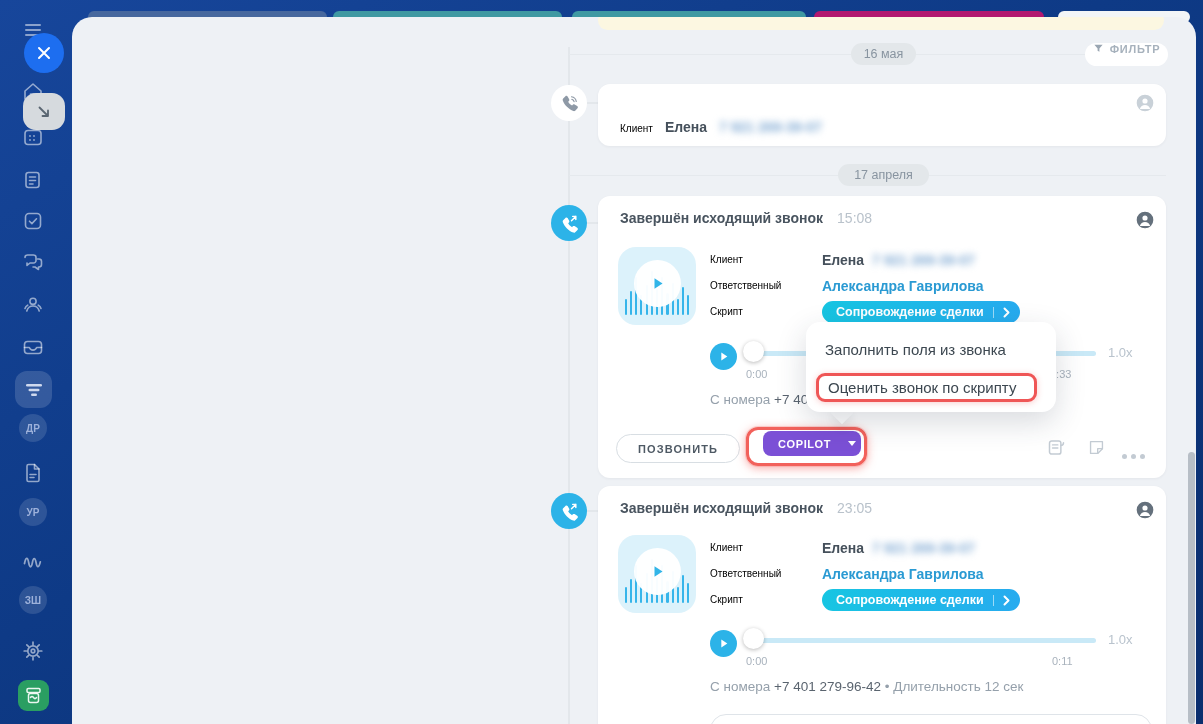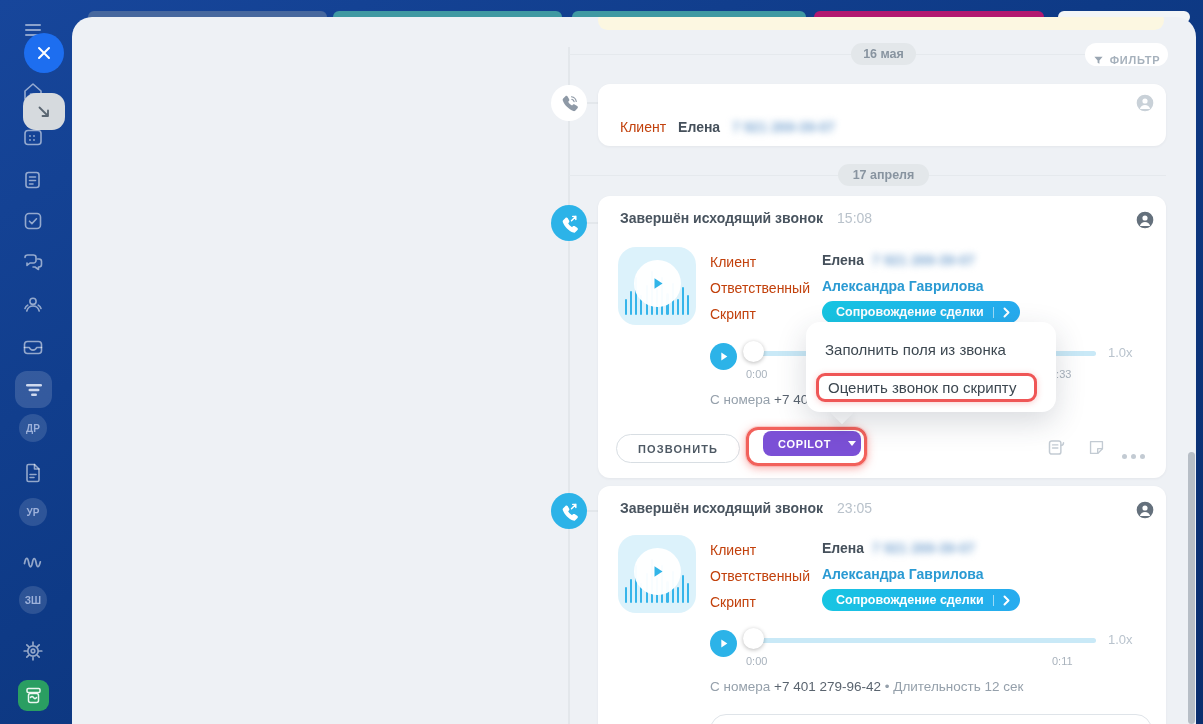--- a/index.html
+++ b/index.html
@@ -16,32 +16,32 @@
   .sb-ic{position:absolute;left:21px;width:24px;height:24px;color:rgba(255,255,255,.55)}
   .badge{position:absolute;left:19px;width:28px;height:28px;border-radius:50%;
     background:rgba(255,255,255,.13);color:#9db1da;font-size:10px;font-weight:700;
     display:flex;align-items:center;justify-content:center}
   .burger b{display:block;width:16px;height:2px;background:rgba(255,255,255,.5);border-radius:1px;margin:3px 0}
   
   #modal{position:absolute;left:72px;top:17px;width:1124px;height:707px;
     background:#eef1f5;border-radius:20px 20px 0 0;overflow:hidden}
   .sep-line{position:absolute;height:1px;background:#e5e9ed}
   .v-line{position:absolute;width:1.5px;background:#e3e7eb}
-  .date-pill{position:absolute;background:#e3e7ea;color:#8894a0;font-size:12.5px;font-weight:700;
+  .date-pill{position:absolute;background:#e3e7ea;color:#8894a0;font-size:12.5px;font-weight:400;
     border-radius:11px;display:flex;align-items:center;justify-content:center}
-  .filter-btn{position:absolute;background:#fff;border-radius:12px;display:flex;align-items:flex-end;
+  .filter-btn{position:absolute;background:#fff;border-radius:12px;display:flex;align-items:flex-start;
     justify-content:center;gap:6px;color:#a6b1bc;font-size:11px;font-weight:700;letter-spacing:.8px}
   .card{position:absolute;background:#fff;border-radius:12px;box-shadow:0 1px 3px rgba(30,40,60,.05)}
   .tl-icon{position:absolute;width:36px;height:36px;border-radius:50%;
     display:flex;align-items:center;justify-content:center}
   .tl-stub{position:absolute;width:12px;height:1.5px;background:#e3e7eb}
   .card-title{position:absolute;display:flex;align-items:baseline;gap:14px}
   .title-txt{color:#49545f;font-weight:700;font-size:14px}
   .title-time{color:#b9c2cb;font-size:14px}
-  .lbl{color:#c2410c;font-size:14px}
+  .lbl{color:#000000;font-size:10px}
   .name{color:#45505b;font-weight:700;font-size:14px}
   .link{color:#2a9ad3;font-weight:700;font-size:14px}
   .blur{color:#7fa9d3;font-weight:700;font-size:14px;filter:blur(3.5px)}
   .avatar{position:absolute;width:20px;height:20px}
   .tile{position:absolute;width:78px;height:78px;border-radius:18px;background:#dcf2fb;overflow:hidden}
   .wave{position:absolute;left:5px;right:5px;bottom:10px;height:52px;display:flex;align-items:flex-end;justify-content:center}
   .wave i{width:4px;margin:0 1.6px;background:#36b5ea;border-radius:2px}
   .wave-play{position:absolute;left:16px;top:13px;width:47px;height:47px;background:#fff;border-radius:50%;
     opacity:.97;display:flex;align-items:center;justify-content:center}
   .script-pill{position:absolute;height:22px;border-radius:12px;padding:0 10px 0 14px;

